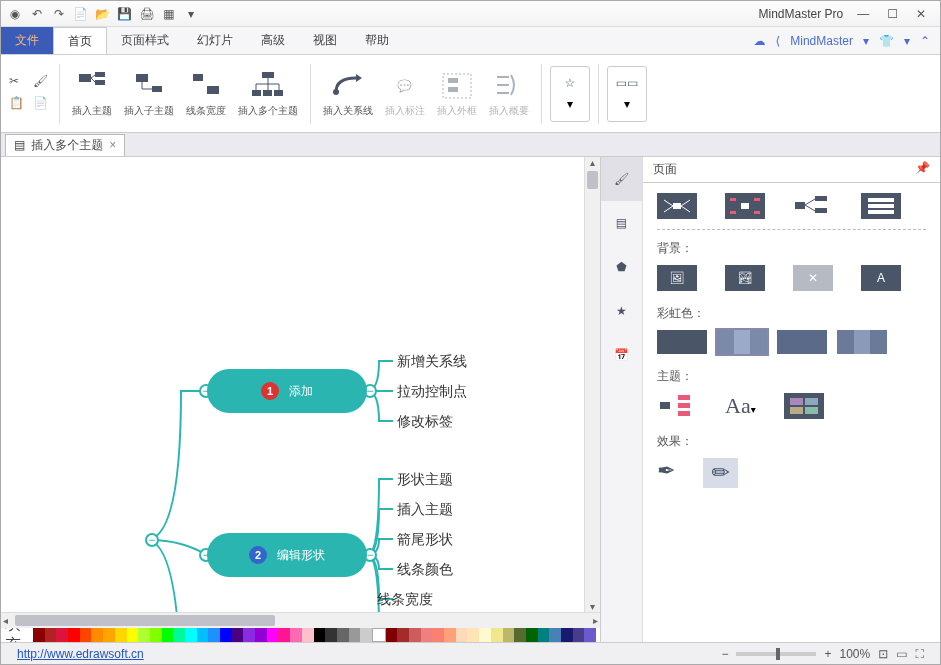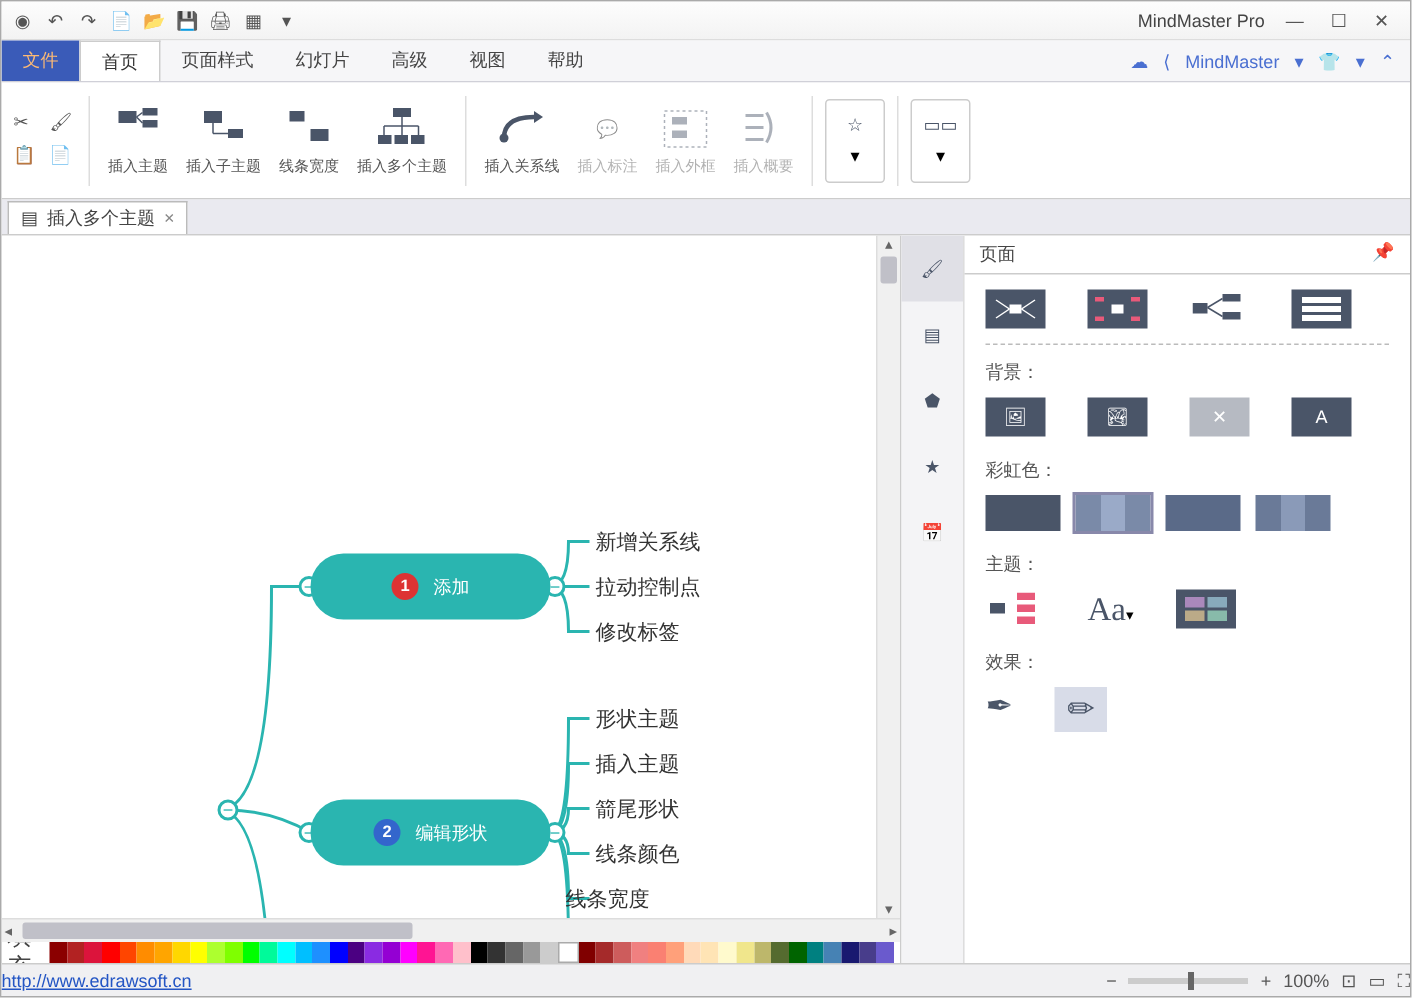--- a/index.html
+++ b/index.html
@@ -57,21 +57,21 @@
 .sidesection{margin-bottom:14px}
 .sidesection .lbl{color:#555;margin-bottom:8px}
 .iconrow{display:flex;gap:28px;flex-wrap:wrap}
 .iconbox{width:40px;height:26px;background:#4a5568;display:flex;align-items:center;justify-content:center;color:#fff}
 .iconbox.bg{background:#4a5568}
 .swatchrow{display:flex;gap:10px}
 .swatch{width:50px;height:24px;display:flex}
 .swatch span{flex:1}
 .colorbar{height:14px;display:flex;padding:0 4px}
 .colorbar span{flex:1}
-.statusbar{height:22px;background:#f0f0f2;border-top:1px solid #ccc;display:flex;align-items:center;padding:0 0;gap:10px;font-size:11px;color:#555}
+.statusbar{height:22px;background:#f0f0f2;border-top:1px solid #ccc;display:flex;align-items:center;padding:0 16px;gap:10px;font-size:11px;color:#555}
 .statusbar .link{color:#2355c4;text-decoration:underline}
 .statusbar .right{margin-left:auto;display:flex;align-items:center;gap:8px}
 .zoomslider{width:80px;height:4px;background:#ccc;position:relative}
 .zoomslider .knob{position:absolute;left:50%;top:-4px;width:4px;height:12px;background:#666}
 hr.dashed{border:none;border-top:1px dashed #bbb;margin:10px 0}
 .aa{font-size:22px;color:#4a5568;font-family:Georgia,serif}
 </style>
 </head>
 <body>
 

